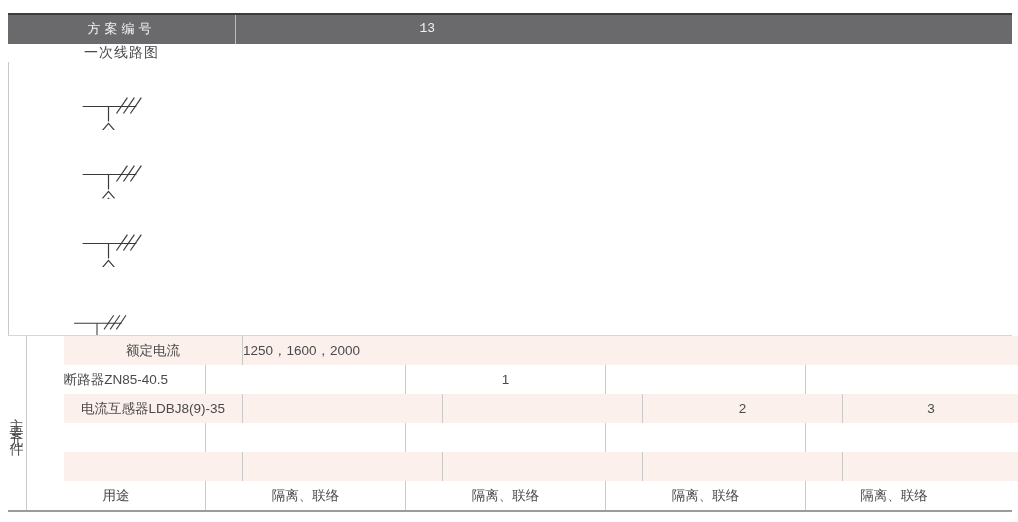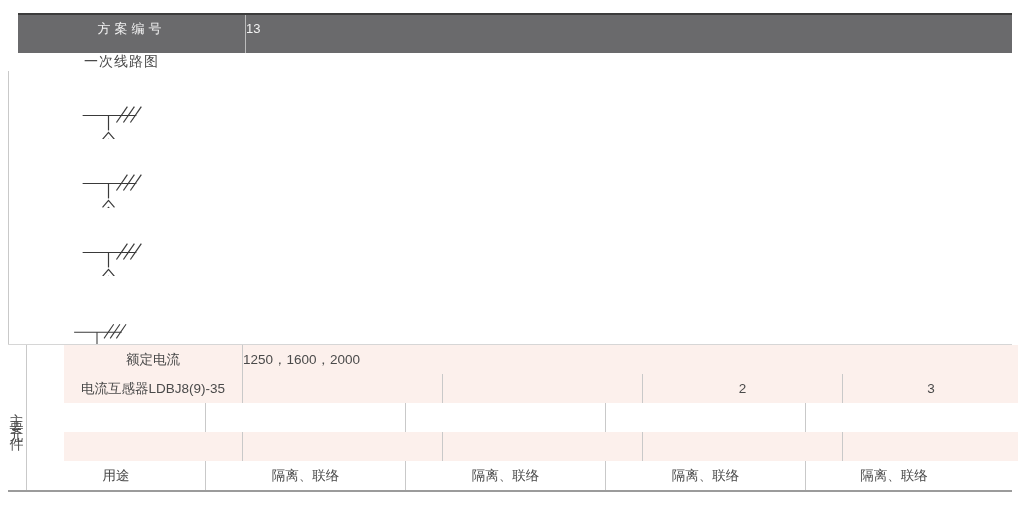--- a/index.html
+++ b/index.html
@@ -13,24 +13,24 @@
     --rule-bottom:#9b9b9b;
     --stroke:#3a3a3a;
   }
   *{margin:0;padding:0;box-sizing:border-box;}
   html,body{width:1018px;height:522px;background:#ffffff;overflow:hidden;}
   body{font-family:"Liberation Sans","DejaVu Sans",sans-serif;color:var(--text);}
   .page{width:1018px;height:522px;padding:13px 6px 0 8px;}
   .tbl{width:1004px;}
 
   
-  .hdr{display:flex;height:40px;line-height:28px;background:var(--header-bg);
-       border-top:2px solid var(--rule-dark);color:var(--header-fg);font-size:13px;margin-left:10px;}
+  .hdr{display:flex;height:31px;line-height:28px;background:var(--header-bg);
+       border-top:2px solid var(--rule-dark);color:var(--header-fg);font-size:13px;}
   .hdr-label{width:227px;text-align:center;letter-spacing:4px;}
-  .hdr-cell{width:200px;text-align:left;border-left:1px solid rgba(255,255,255,.55);}
+  .hdr-cell{width:200px;text-align:right;border-left:1px solid rgba(255,255,255,.55);font-family:Liberation Mono, monospace;}
   .hdr-cell.last{width:177px;}
 
   
   .diag-row{display:flex;height:292px;border-bottom:1px solid var(--line-soft);flex-direction:column;}
   .diag-label{width:227px;display:flex;align-items:center;justify-content:center;
               font-size:14px;letter-spacing:1px;}
   .diag-cell{width:200px;border-left:1px solid var(--line);
              display:flex;justify-content:center;overflow:hidden;}
   .diag-cell.last{width:177px;}
 
@@ -195,20 +195,27 @@
       <div class="side-cell">
         <div class="side-text">主要元件</div>
       </div>
       <div class="rows">
 
         <div class="row pink">
           <div class="row-label">额定电流</div>
           <div class="merged">1250，1600，2000</div>
         </div>
 
+        <div class="row">
+          <div class="row-label">断路器ZN85-40.5</div>
+          <div class="cell"></div>
+          <div class="cell">1</div>
+          <div class="cell"></div>
+          <div class="cell last"></div>
+        </div>
 
         <div class="row pink">
           <div class="row-label">电流互感器LDBJ8(9)-35</div>
           <div class="cell"></div>
           <div class="cell"></div>
           <div class="cell">2</div>
           <div class="cell last">3</div>
         </div>
 
         <div class="row">

